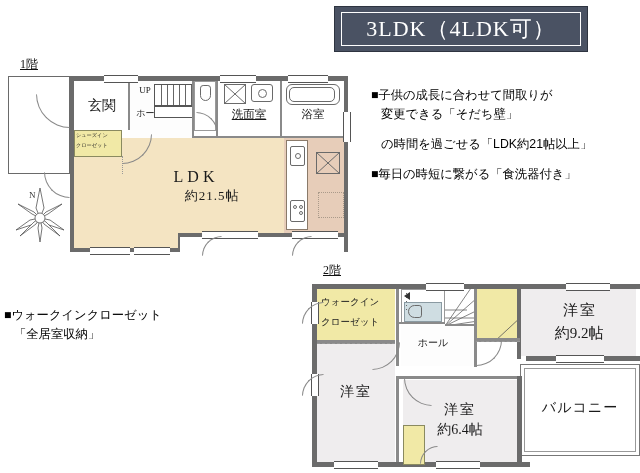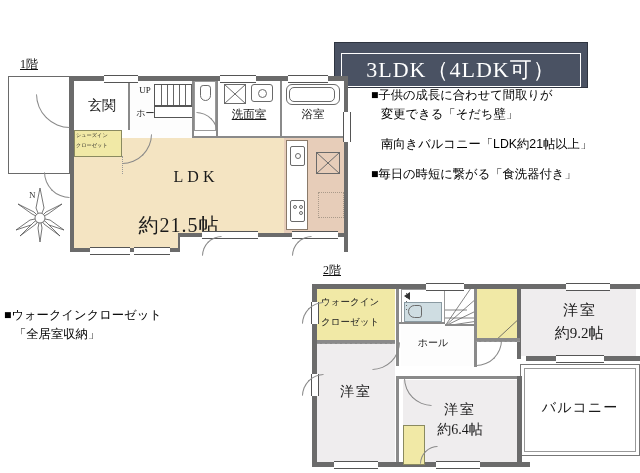--- a/index.html
+++ b/index.html
@@ -7,21 +7,21 @@
     width:640px;height:473px;background:#ffffff;
     font-family:"Liberation Sans","DejaVu Sans",sans-serif;
     position:relative;overflow:hidden;color:#111;
   }
   .abs{position:absolute;}
 
   
   #title-banner{
     left:334px;top:6px;width:252px;height:44px;
     background:#4a5263;border:1px solid #2e3440;
-    display:flex;align-items:flex-end;justify-content:center;margin-top:36px;
+    display:flex;align-items:center;justify-content:center;
   }
   #title-banner .inner{
     width:238px;height:32px;border:1.5px solid #ffffff;
     display:flex;align-items:center;justify-content:center;
   }
   #title-text{color:#ffffff;font-size:22px;letter-spacing:1px;
     font-family:"Liberation Serif","DejaVu Serif",serif;white-space:nowrap;}
 
   
   .bullets{font-size:12.3px;line-height:1.55;color:#000;}
@@ -79,21 +79,21 @@
     <span id="title-text">3LDK（4LDK可）</span>
   </div>
 </div>
 
 <div class="abs bullets" id="bullets-right">
   <div class="bullet">
     <div class="l1">■子供の成長に合わせて間取りが</div>
     <div class="l2">変更できる「そだち壁」</div>
   </div>
   <div class="bullet">
-    <div class="l2">南向きバルコニー「LDK約21帖以上」</div>
+    <div class="l2">の時間を過ごせる「LDK約21帖以上」</div>
   </div>
   <div class="bullet">
     <div class="l1">■毎日の時短に繋がる「食洗器付き」</div>
   </div>
 </div>
 
 <div class="abs bullets" id="bullets-left">
   <div class="bullet">
     <div class="l1">■ウォークインクローゼット</div>
     <div class="l2">「全居室収納」</div>
@@ -160,21 +160,21 @@
   <div class="wallthin" style="left:274px;top:9px;width:2px;height:57px;"></div>
   <div class="room f-bath" style="left:276px;top:9px;width:62px;height:57px;"></div>
   <div class="fixture" style="left:280px;top:12px;width:54px;height:21px;border-radius:6px;"></div>
   <div class="fixture" style="left:283px;top:15px;width:46px;height:15px;border-radius:5px;"></div>
   <div class="lbl" style="left:276px;top:36px;width:62px;font-size:11.5px;">浴室</div>
 
   <div class="wallthin" style="left:188px;top:64px;width:150px;height:2px;"></div>
   <div class="wallthin" style="left:116px;top:84px;width:2px;height:18px;border-left:1px dotted #999;background:transparent;"></div>
 
   <div class="lbl" style="left:120px;top:96px;width:140px;font-size:16px;letter-spacing:4px;">LDK</div>
-  <div class="lbl" style="left:95px;top:117px;width:156px;font-size:20px;letter-spacing:1px;margin-top:25px;">約21.5帖</div>
+  <div class="lbl" style="left:128px;top:117px;width:156px;font-size:13px;letter-spacing:1px;">約21.5帖</div>
 
   <div class="room f-kitchen" style="left:278px;top:66px;width:60px;height:95px;"></div>
   <div class="room f-white" style="left:280px;top:68px;width:22px;height:90px;border:1px solid #8a7a6a;box-sizing:border-box;"></div>
   <div class="fixture" style="left:284px;top:74px;width:15px;height:20px;border-radius:2px;"></div>
   <div class="fixture" style="left:289px;top:81px;width:6px;height:6px;border-radius:50%;"></div>
   <div class="fixture" style="left:284px;top:128px;width:15px;height:22px;border-radius:2px;"></div>
   <div class="fixture" style="left:287px;top:133px;width:4px;height:4px;border-radius:50%;"></div>
   <div class="fixture" style="left:293px;top:133px;width:4px;height:4px;border-radius:50%;"></div>
   <div class="fixture" style="left:293px;top:139px;width:4px;height:4px;border-radius:50%;"></div>
   <div class="fixture" style="left:310px;top:80px;width:24px;height:22px;"></div>

